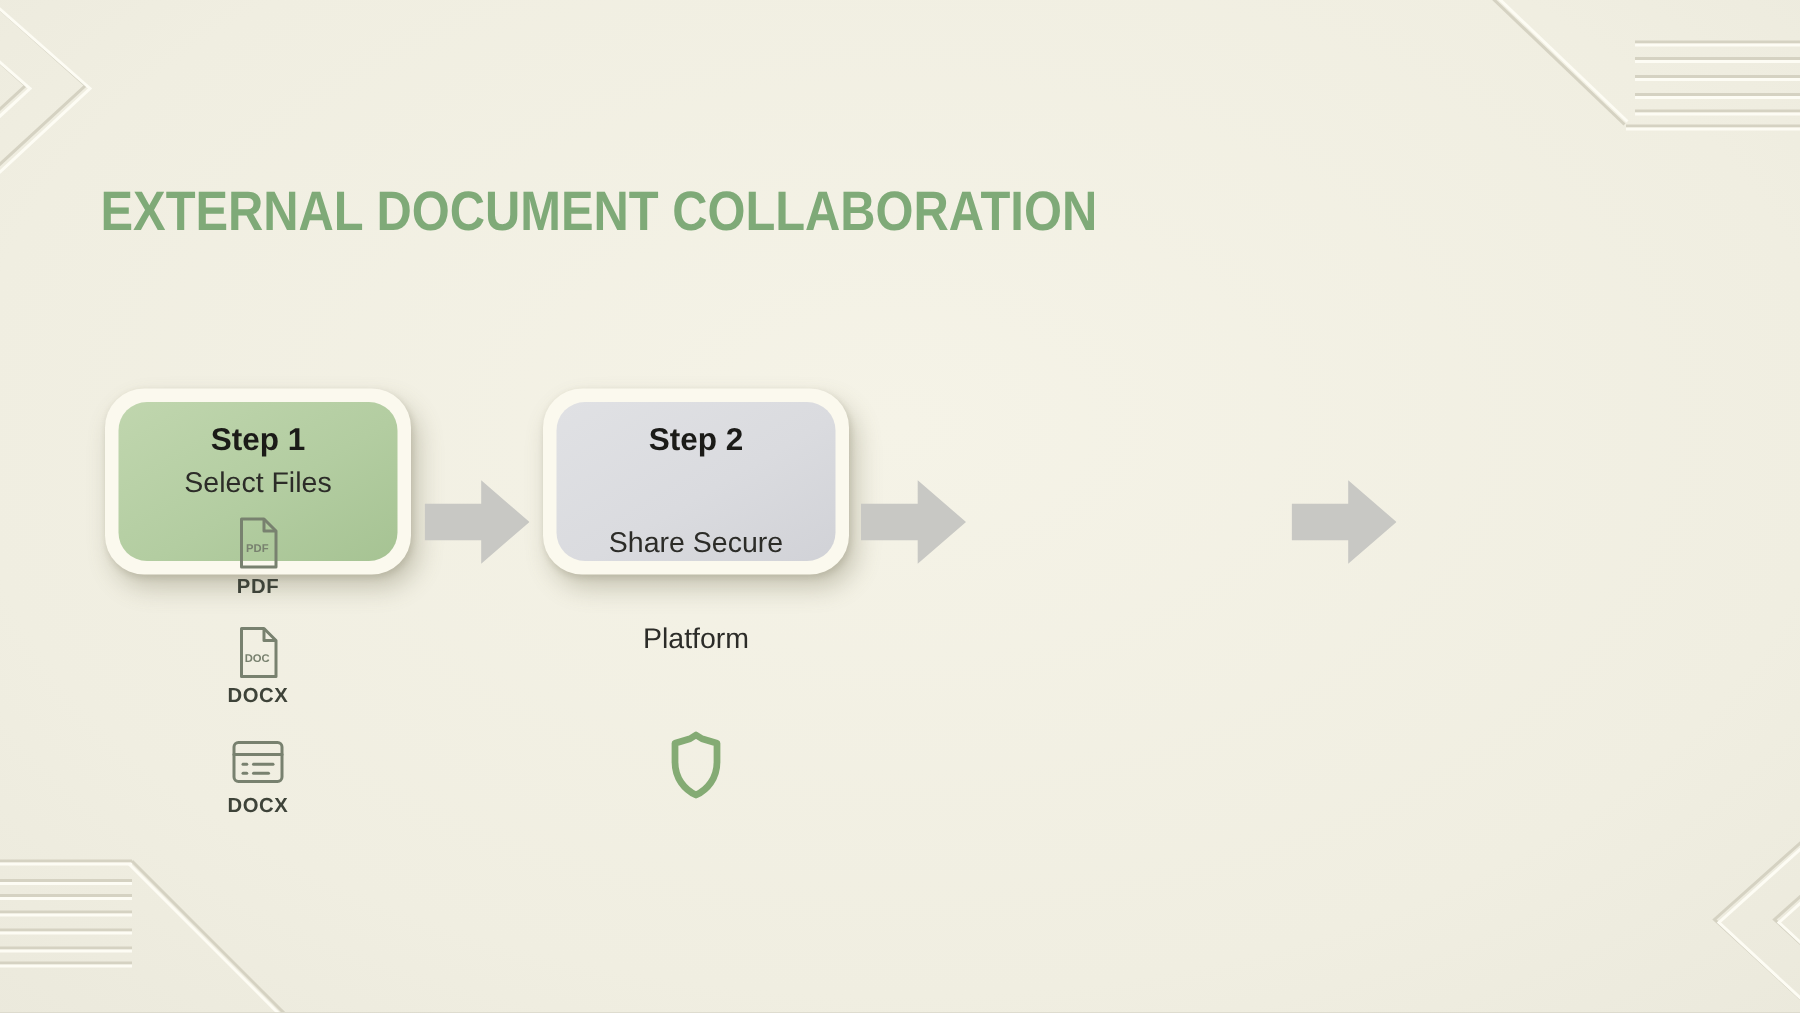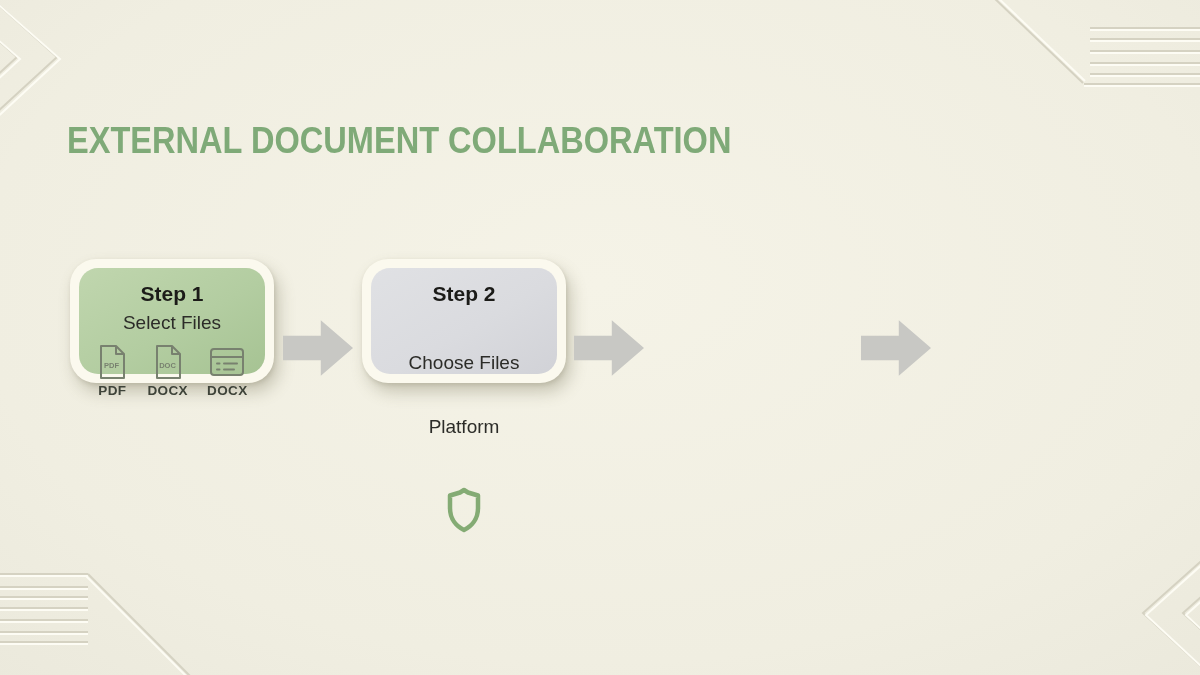--- a/index.html
+++ b/index.html
@@ -30,21 +30,21 @@
     position:absolute;inset:9px;border-radius:19px;
     display:flex;flex-direction:column;align-items:center;
     padding-top:14px;box-sizing:border-box;text-align:center;
   }
   .card.green .card-inner{background:linear-gradient(150deg,#c0d6ae 0%,#b3cda1 55%,#a6c393 100%);}
   .card.gray  .card-inner{background:linear-gradient(150deg,#e0e1e4 0%,#dadbdf 55%,#d1d2d7 100%);gap:40px;}
   .step-label{font-size:21px;font-weight:700;color:#1b1b18;margin-bottom:5px;}
   .desc-line{font-size:19px;color:#2c2c28;line-height:1.26;}
   .icon-area{margin-top:7px;display:flex;align-items:center;justify-content:center;}
   
-  .files-row{display:flex;gap:19px;margin-top:9px;}
+  .files-row{display:flex;gap:19px;margin-top:9px;flex-direction:column;}
   .file-col{display:flex;flex-direction:column;align-items:center;gap:3px;}
   .file-type{font-size:13.5px;font-weight:600;color:#3e4339;letter-spacing:.4px;}
   
   .arrow{
     position:absolute;top:319px;width:70px;height:58px;background:#c8c8c4;
     clip-path:polygon(0% 29%,54% 29%,54% 2%,100% 50%,54% 98%,54% 71%,0% 71%);
     filter:drop-shadow(2px 3px 2px rgba(110,105,78,.18));
   }
 </style>
 </head>
@@ -144,21 +144,21 @@
         </div>
       </div>
     </div>
   </div>
 
   <div class="arrow" style="left:283px"></div>
 
   <div class="card gray" style="left:362px">
     <div class="card-inner">
       <div class="step-label">Step 2</div>
-      <div class="desc-line">Choose Files</div>
+      <div class="desc-line">Share Secure</div>
       <div class="desc-line">Platform</div>
       <div class="icon-area">
         <svg width="44" height="48" viewBox="0 0 44 48">
           <path d="M22 4 L26 6.5 L36 9.5 V22 C36 33 29.5 40.5 22 44 C14.5 40.5 8 33 8 22 V9.5 L18 6.5 Z" fill="none" stroke="#84ab74" stroke-width="4.5" stroke-linejoin="round"></path>
         </svg>
       </div>
     </div>
   </div>
 
   <div class="arrow" style="left:574px"></div>

